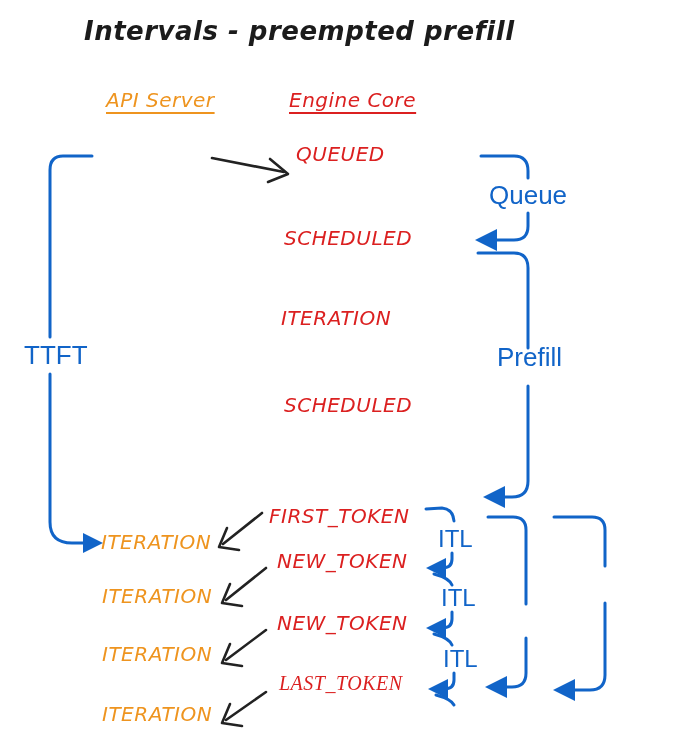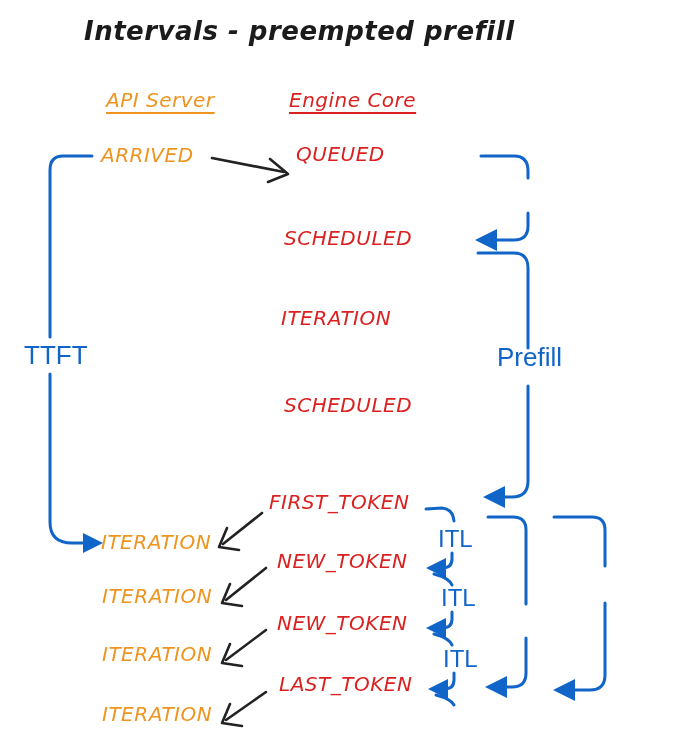--- a/index.html
+++ b/index.html
@@ -126,34 +126,34 @@
       <path class="blk-line" d="M 266 692 L 226 720"></path>
       <path class="blk-line" d="M 230 704 L 222 723 L 242 726"></path>
     </g>
   </svg>
 
   <div class="abs hw hdr api" style="left:106px;top:88px;">API Server</div>
 
   <div class="abs hw title" style="left:84px;top:16px;">Intervals - preempted prefill</div>
   <div class="abs hw hdr eng" style="left:289px;top:88px;">Engine Core</div>
 
-  <div class="abs hw ev api" style="left:101px;top:143px;">ARRIVED</div>
   <div class="abs hw ev api" style="left:101px;top:530px;">ITERATION</div>
   <div class="abs hw ev api" style="left:102px;top:584px;">ITERATION</div>
   <div class="abs hw ev api" style="left:102px;top:642px;">ITERATION</div>
   <div class="abs hw ev api" style="left:102px;top:702px;">ITERATION</div>
 
   <div class="abs hw ev eng" style="left:296px;top:142px;">QUEUED</div>
   <div class="abs hw ev eng" style="left:284px;top:226px;">SCHEDULED</div>
   <div class="abs hw ev eng" style="left:281px;top:306px;">ITERATION</div>
   <div class="abs hw ev eng" style="left:284px;top:393px;">SCHEDULED</div>
-  <div class="abs hw ev eng" style="left:269px;top:490px;font-style:italic;">FIRST_TOKEN</div>
+  <div class="abs hw ev eng" style="left:269px;top:504px;font-style:italic;">FIRST_TOKEN</div>
   <div class="abs hw ev eng" style="left:277px;top:549px;">NEW_TOKEN</div>
   <div class="abs hw ev eng" style="left:277px;top:611px;">NEW_TOKEN</div>
-  <div class="abs hw ev eng" style="left:279px;top:672px;">LAST_TOKEN</div>
+  <div class="abs hw ev eng" style="left:279px;top:672px;font-family:Liberation Serif, serif;">LAST_TOKEN</div>
 
   <div class="abs iv" style="left:24px;top:340px;">TTFT</div>
+  <div class="abs iv" style="left:489px;top:180px;">Queue</div>
   <div class="abs iv" style="left:497px;top:342px;">Prefill</div>
   <div class="abs iv small" style="left:438px;top:525px;">ITL</div>
   <div class="abs iv small" style="left:441px;top:584px;">ITL</div>
   <div class="abs iv small" style="left:443px;top:645px;">ITL</div>
 
 </div>
 
 </body></html>

